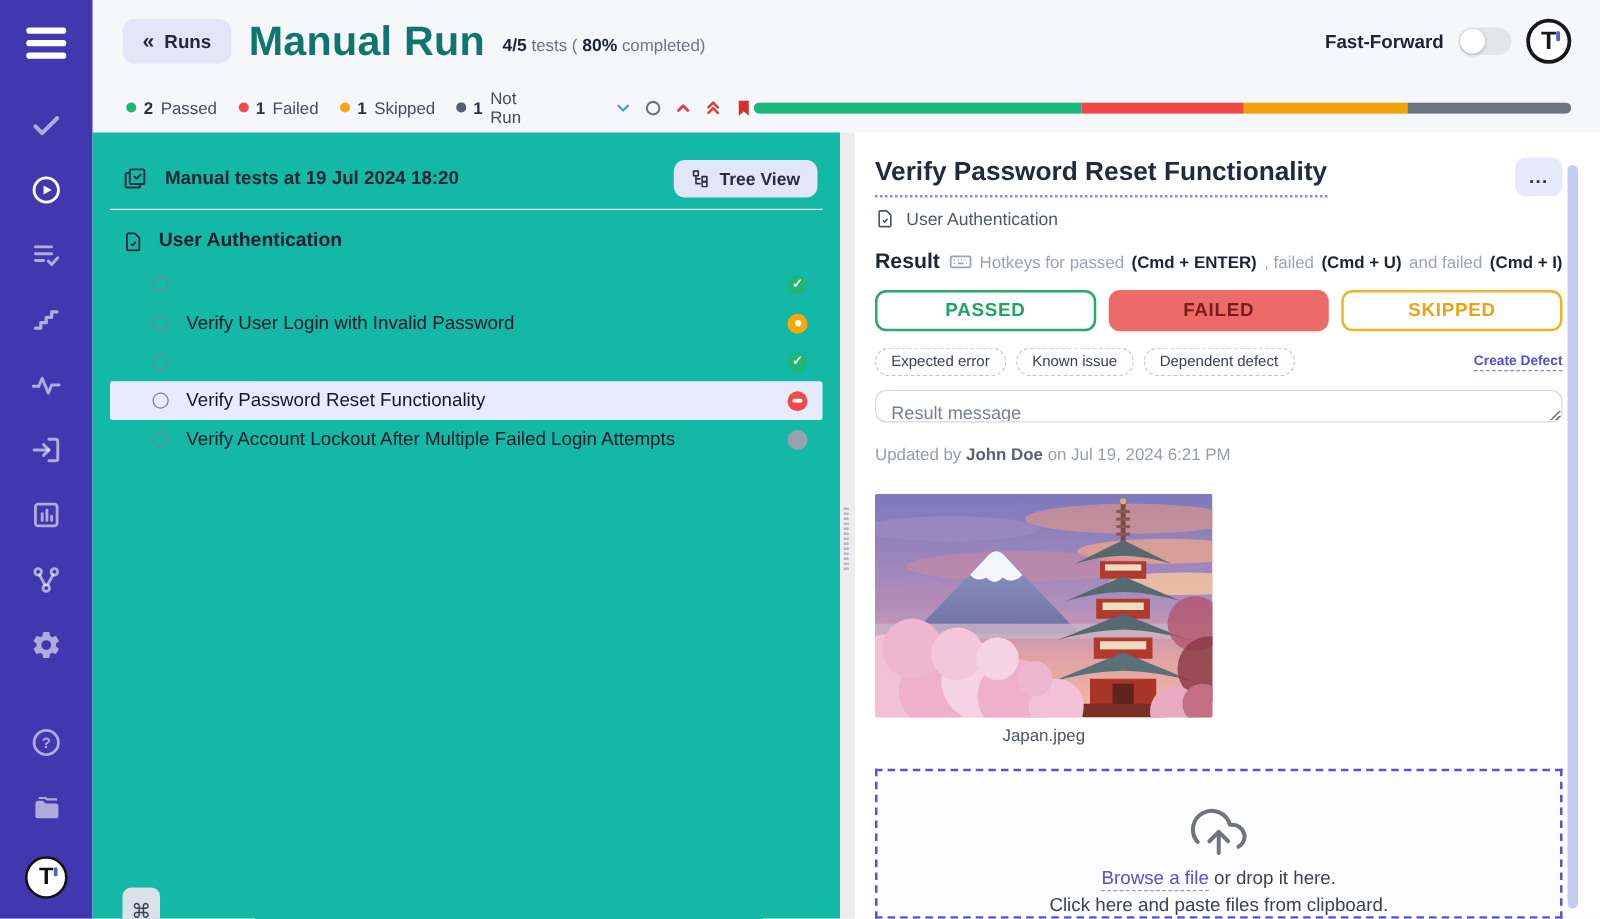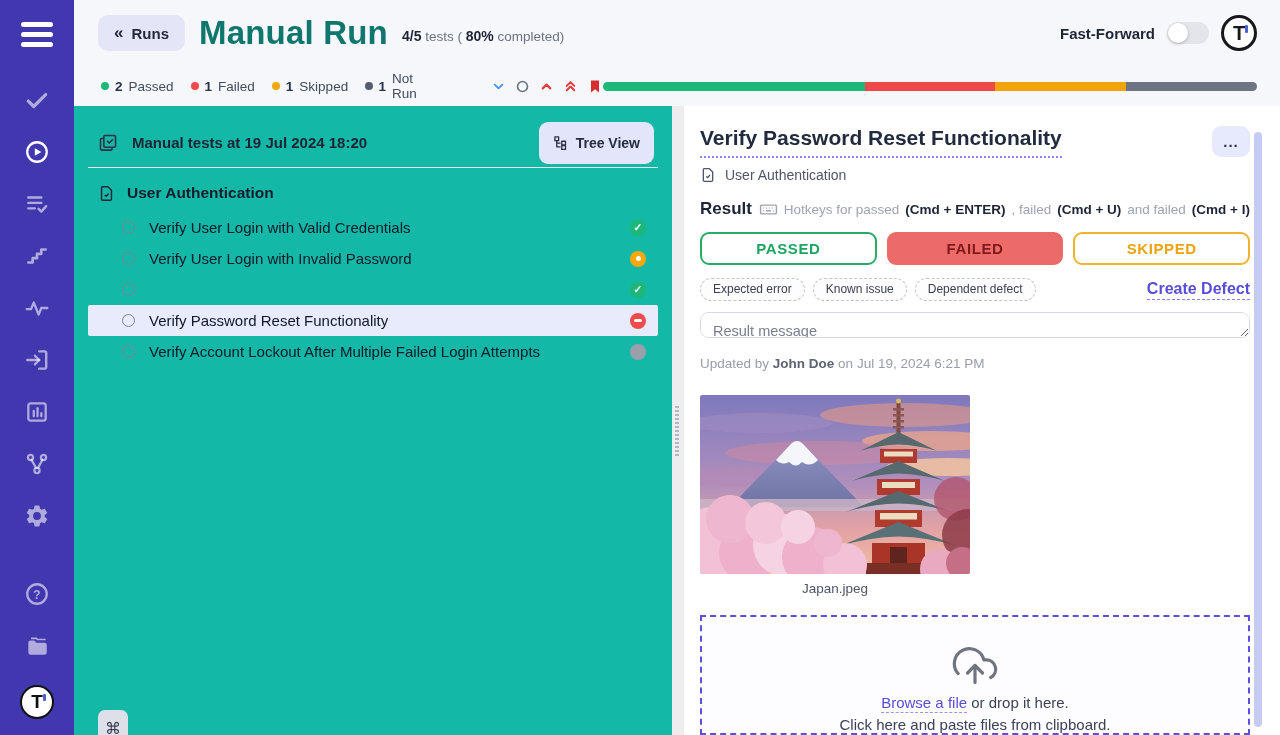--- a/index.html
+++ b/index.html
@@ -42,21 +42,21 @@
   .flt-icons { display:flex; align-items:center; gap:9px; margin-left:36px; }
   .flt-icons svg { cursor:pointer; display:block; }
   .progress { margin-left:auto; width:690px; height:9px; border-radius:5px; overflow:hidden; display:flex; background:#e5e7eb; }
   .pseg { height:100%; }
 
   
   .content { flex:1; display:flex; min-height:0; }
   .left-panel { width:598px; background:#14b8a6; padding:12px 14px 0; position:relative; flex-shrink:0; }
   .lp-header { height:50px; display:flex; align-items:center; gap:14px; border-bottom:1px solid #ebedf2; padding:0 4px 0 10px; }
   .lp-title { font-size:15px; font-weight:700; color:#1d2435; }
-  .tree-btn { margin-left:auto; background:#e3e6fb; border:none; border-radius:9px; height:42px; padding:0 14px; font-family:inherit; font-size:14px; font-weight:700; color:#262d3f; display:flex; align-items:center; gap:8px; cursor:pointer; }
+  .tree-btn { margin-left:auto; background:#e3e6fb; border:none; border-radius:9px; height:30px; padding:0 14px; font-family:inherit; font-size:14px; font-weight:700; color:#262d3f; display:flex; align-items:center; gap:8px; cursor:pointer; }
   .group-row { display:flex; align-items:center; gap:12px; padding:16px 4px 10px 10px; font-size:15.5px; font-weight:700; color:#151c2e; }
   .test-row { display:flex; align-items:center; height:31px; padding:0 12px 0 34px; gap:14px; cursor:pointer; border-radius:2px; }
   .test-row.selected { background:#e8ebfc; }
   .radio { width:13px; height:13px; border:1.6px solid #7b8292; border-radius:50%; flex-shrink:0; }
   .t-title { font-size:15px; color:#10182a; }
   .badge { margin-left:auto; width:16px; height:16px; border-radius:50%; display:flex; align-items:center; justify-content:center; flex-shrink:0; }
   .badge.st-passed { background:#1db877; }
   .badge.st-passed::after { content:"✓"; color:#fff; font-size:10.5px; font-weight:700; line-height:1; }
   .badge.st-skipped { background:#f5a80c; }
   .badge.st-skipped::after { content:""; width:5px; height:5px; background:#fff; border-radius:50%; }
@@ -79,21 +79,21 @@
   .result-label { font-size:17px; font-weight:800; color:#1d2435; }
   .hotkeys { margin-left:auto; display:flex; align-items:center; gap:6px; font-size:13.5px; color:#9ca3b2; }
   .hotkeys b { color:#1d2435; font-size:13.5px; }
   .status-btns { display:flex; gap:10px; margin-top:13px; }
   .status-btns button { flex:1; height:33px; border-radius:9px; font-family:inherit; font-size:15px; font-weight:700; letter-spacing:.6px; cursor:pointer; }
   .btn-passed { background:#fff; border:2px solid #27ab66; color:#1ea463; }
   .btn-failed { background:#ec6a67; border:2px solid #ec6a67; color:#7d1b1b; }
   .btn-skipped { background:#fff; border:2px solid #f0b42c; color:#eca30f; }
   .tags-row { display:flex; align-items:center; gap:8px; margin-top:13px; }
   .tag { border:1.5px dashed #c3c6d1; border-radius:12px; padding:3px 12px 4px; font-size:12px; color:#3a4152; background:#fdfdfe; cursor:pointer; }
-  .create-defect { margin-left:auto; font-size:16px; font-weight:700; color:#584dd8; border-bottom:1.5px dashed #8a82e8; padding-bottom:1px; cursor:pointer; text-decoration:none; }
+  .create-defect { margin-left:auto; font-size:11px; font-weight:700; color:#584dd8; border-bottom:1.5px dashed #8a82e8; padding-bottom:1px; cursor:pointer; text-decoration:none; }
   .msg-box { margin-top:11px; width:100%; height:53px; border:1px solid #d5d8e0; border-radius:9px; padding:10px 12px; font-family:inherit; font-size:14.5px; color:#2b3245; resize:both; }
   .msg-box::placeholder { color:#78808f; }
   .updated { margin-top:18px; font-size:13.5px; color:#979daa; }
   .updated b { color:#5c6373; }
   .attachment { margin-top:24px; width:270px; }
   .att-img { width:270px; height:179px; display:block; border-radius:2px; cursor:pointer; }
   .att-name { text-align:center; font-size:13.5px; color:#4e5566; margin-top:7px; }
   .upload { margin-top:19px; border:2px dashed #5a50da; background:#fdfdff; flex:1; min-height:120px; display:flex; flex-direction:column; align-items:center; padding-top:26px; cursor:pointer; }
   .upload-line1 { margin-top:6px; font-size:15px; color:#3c4254; }
   .browse { color:#584dd8; border-bottom:1.5px dashed #9a93ec; padding-bottom:1px; cursor:pointer; }
@@ -279,21 +279,20 @@
         </div>
         <div class="group-row">
           <svg width="17" height="17" viewBox="0 0 24 24" fill="none" stroke="#1f2637" stroke-width="2" stroke-linejoin="round">
               <path d="M6 2.5h8l5 5V20a1.5 1.5 0 0 1-1.5 1.5h-11A1.5 1.5 0 0 1 5 20V4A1.5 1.5 0 0 1 6 2.5z"></path>
               <path d="M9.5 14l2 2 3.5-4"></path>
             </svg>
           <span>User Authentication</span>
         </div>
         <div class="test-row">
           <span class="radio"></span>
-          <span class="t-title">Verify User Login with Valid Credentials</span>
           <span class="badge st-passed"></span>
         </div>
         <div class="test-row">
           <span class="radio"></span>
           <span class="t-title">Verify User Login with Invalid Password</span>
           <span class="badge st-skipped"></span>
         </div>
         <div class="test-row">
           <span class="radio"></span>
           <span class="badge st-passed"></span>

